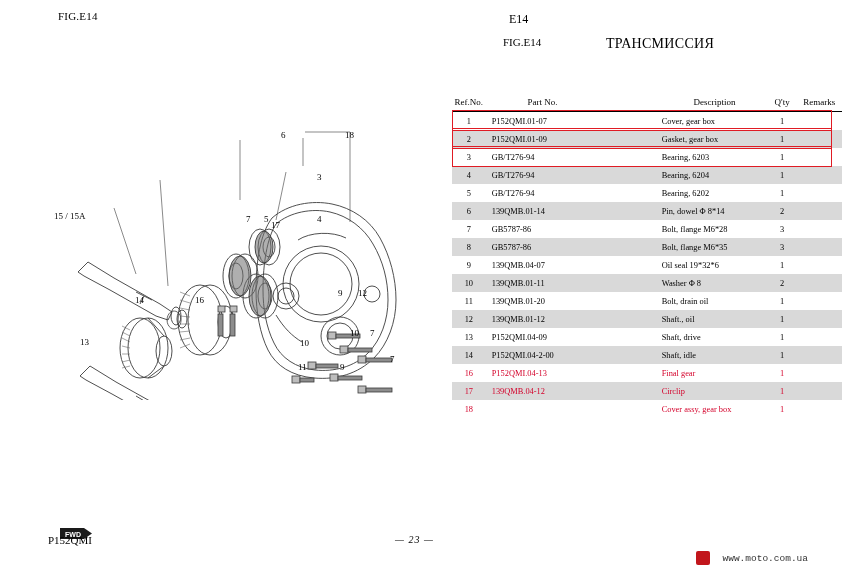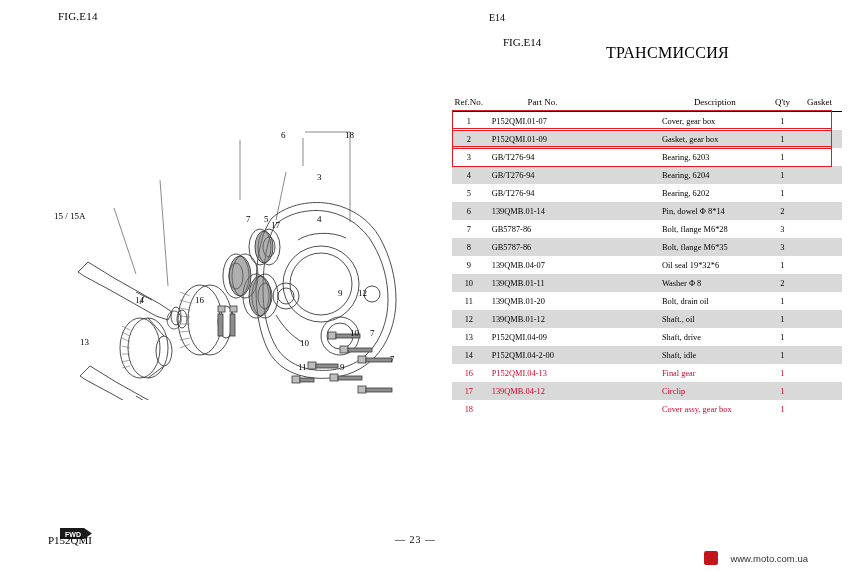--- a/index.html
+++ b/index.html
@@ -25,35 +25,35 @@
   
   .fig-label-topleft {
     position: absolute;
     left: 58px;
     top: 10px;
     font-size: 11px;
     letter-spacing: 0.2px;
   }
   .hdr-center {
     position: absolute;
-    left: 489px;
+    left: 509px;
     top: 12px;
-    font-size: 10px;
+    font-size: 12px;
   }
   .hdr-fig {
     position: absolute;
     left: 503px;
     top: 36px;
     font-size: 11px;
   }
   .hdr-title {
     position: absolute;
     left: 606px;
-    top: 44px;
-    font-size: 16px;
+    top: 36px;
+    font-size: 14px;
     letter-spacing: 0.3px;
   }
 
   
   .table-wrap {
     position: absolute;
     left: 452px;
     top: 68px;
     width: 390px;
   }
@@ -120,39 +120,40 @@
     left: 48px;
     top: 534px;
     font-size: 11px;
   }
   .page-num {
     position: absolute;
     left: 395px;
     top: 534px;
     font-size: 10px;
     letter-spacing: 1px;
+    font-style: italic;
   }
   .watermark {
     position: absolute;
     right: 8px;
     bottom: 6px;
     display: flex;
     align-items: center;
     gap: 4px;
   }
   .wm-icon {
     width: 14px; height: 14px;
     background: #c2161c;
     border-radius: 2px;
     display: inline-block;
   }
   .wm-text {
     font-size: 9.5px;
     color: #333;
-    font-family: Liberation Sans, sans-serif;
+    font-family: Liberation Mono, monospace;
     margin-left: 8px;
   }
 
   
   .diagram {
     position: absolute;
     left: 40px;
     top: 100px;
     width: 420px;
     height: 300px;
@@ -309,21 +310,21 @@
 
   <div class="table-wrap">
     <table class="parts">
       <thead>
         <tr>
           <th class="c-ref">Ref.No.</th>
           <th class="c-part">Part No.</th>
           <th class="c-gap"></th>
           <th class="c-desc">Description</th>
           <th class="c-qty">Q'ty</th>
-          <th class="c-rem">Gasket</th>
+          <th class="c-rem">Remarks</th>
         </tr>
       </thead>
       <tbody id="parts-body">
           <tr>
             <td class="c-ref">1</td>
             <td class="c-part">P152QMI.01-07</td>
             <td class="c-gap"></td>
             <td class="c-desc">Cover, gear box</td>
             <td class="c-qty">1</td>
             <td class="c-rem"></td>

